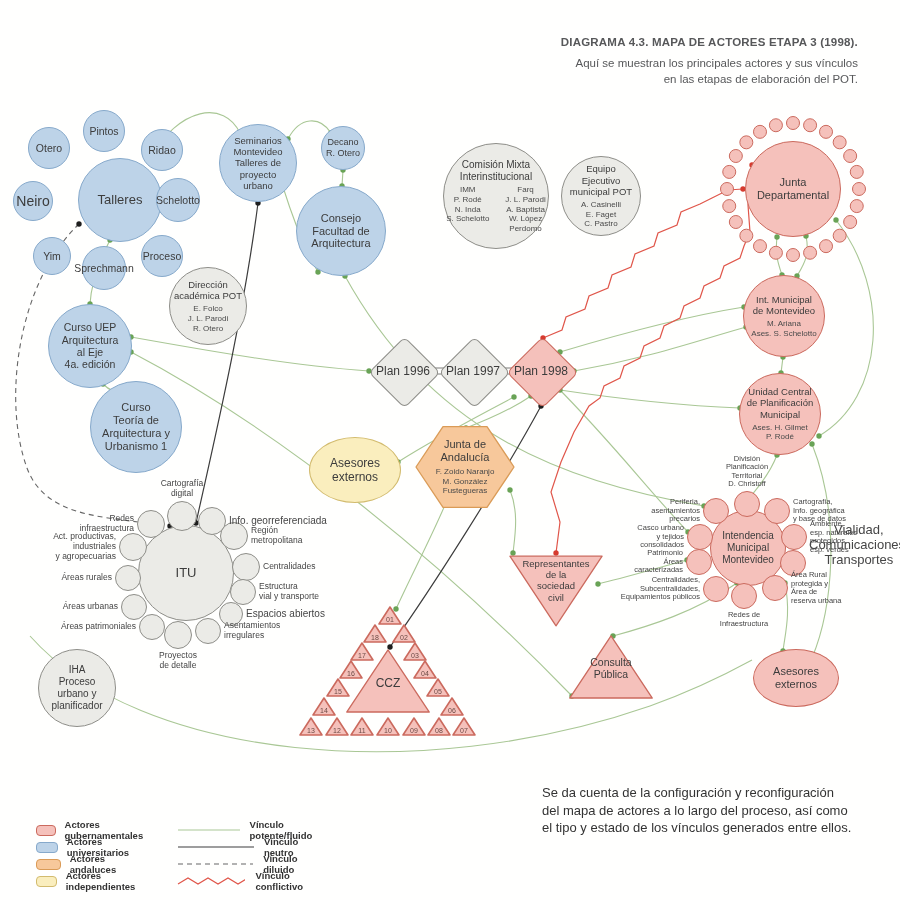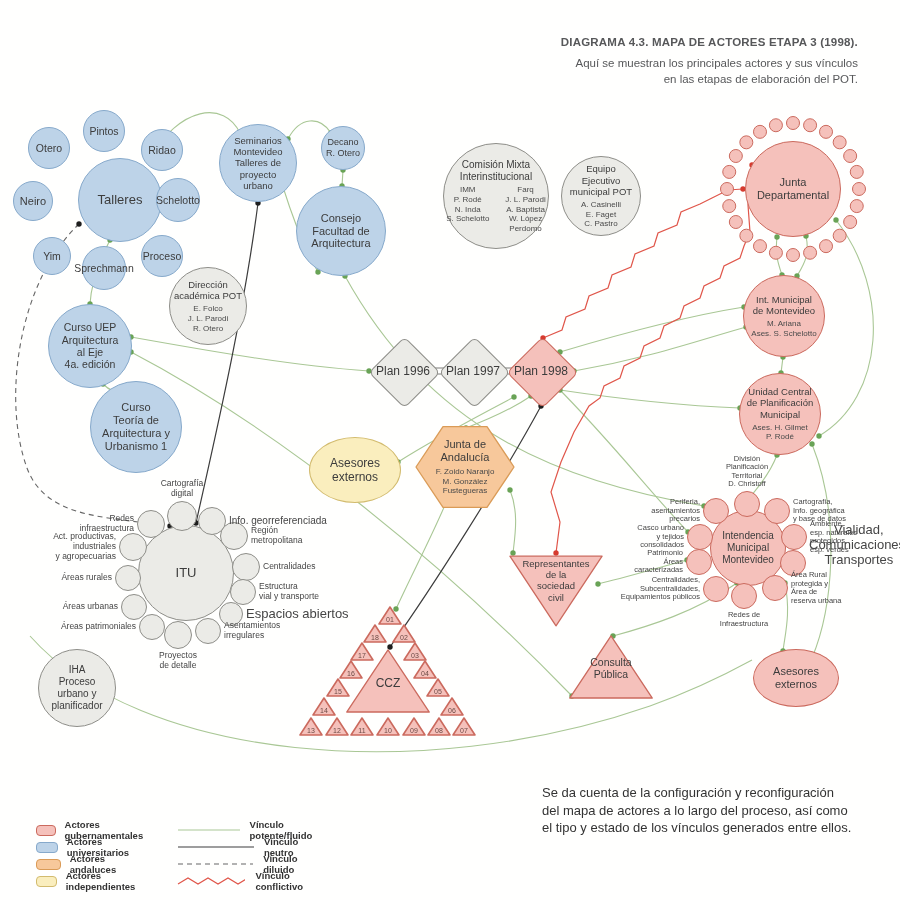--- a/index.html
+++ b/index.html
@@ -306,21 +306,21 @@
     </div>
     <div class="node" style="left: 141px; top: 129px; width: 42px; height: 42px;">
       <div class="fillbox" style="background: rgb(189, 211, 232); border: 1px solid rgb(134, 169, 203);"></div>
       <div class="lblwrap">
         <div class="lbl" style="font-size: 10.5px;">Ridao</div>
       </div>
     </div>
     <div class="node" style="left: 13px; top: 181px; width: 40px; height: 40px;">
       <div class="fillbox" style="background: rgb(189, 211, 232); border: 1px solid rgb(134, 169, 203);"></div>
       <div class="lblwrap">
-        <div class="lbl" style="font-size: 11px;">Neiro</div>
+        <div class="lbl" style="font-size: 14px;">Neiro</div>
       </div>
     </div>
     <div class="node" style="left: 156px; top: 178px; width: 44px; height: 44px;">
       <div class="fillbox" style="background: rgb(189, 211, 232); border: 1px solid rgb(134, 169, 203);"></div>
       <div class="lblwrap">
         <div class="lbl" style="font-size: 10.5px;">Schelotto</div>
       </div>
     </div>
     <div class="node" style="left: 33px; top: 237px; width: 38px; height: 38px;">
       <div class="fillbox" style="background: rgb(189, 211, 232); border: 1px solid rgb(134, 169, 203);"></div>
@@ -561,21 +561,21 @@
     <div class="sat" style="left: 232px; top: 553px; width: 28px; height: 28px; background: rgb(235, 235, 231); border: 1px solid rgb(142, 142, 137);"></div>
     <div class="sat-lbl right" style="font-size: 8.5px; left: 263px; top: 567px; transform: translateY(-50%);">Centralidades</div>
     <div class="sat" style="left: 115px; top: 565px; width: 26px; height: 26px; background: rgb(235, 235, 231); border: 1px solid rgb(142, 142, 137);"></div>
     <div class="sat-lbl left" style="font-size: 8.5px; right: 788px; top: 578px; transform: translateY(-50%);">Áreas rurales</div>
     <div class="sat" style="left: 230px; top: 579px; width: 26px; height: 26px; background: rgb(235, 235, 231); border: 1px solid rgb(142, 142, 137);"></div>
     <div class="sat-lbl right" style="font-size: 8.5px; left: 259px; top: 592px; transform: translateY(-50%);">Estructura
 vial y transporte</div>
     <div class="sat" style="left: 121px; top: 594px; width: 26px; height: 26px; background: rgb(235, 235, 231); border: 1px solid rgb(142, 142, 137);"></div>
     <div class="sat-lbl left" style="font-size: 8.5px; right: 782px; top: 607px; transform: translateY(-50%);">Áreas urbanas</div>
     <div class="sat" style="left: 219px; top: 602px; width: 24px; height: 24px; background: rgb(235, 235, 231); border: 1px solid rgb(142, 142, 137);"></div>
-    <div class="sat-lbl right" style="font-size: 13px; left: 246px; top: 614px; transform: translateY(-50%); text-align: center;">Espacios abiertos</div>
+    <div class="sat-lbl right" style="font-size: 10px; left: 246px; top: 614px; transform: translateY(-50%); text-align: center;">Espacios abiertos</div>
     <div class="sat" style="left: 139px; top: 614px; width: 26px; height: 26px; background: rgb(235, 235, 231); border: 1px solid rgb(142, 142, 137);"></div>
     <div class="sat-lbl left" style="font-size: 8.5px; right: 764px; top: 627px; transform: translateY(-50%);">Áreas patrimoniales</div>
     <div class="sat" style="left: 195px; top: 618px; width: 26px; height: 26px; background: rgb(235, 235, 231); border: 1px solid rgb(142, 142, 137);"></div>
     <div class="sat-lbl right" style="font-size: 8.5px; left: 224px; top: 631px; transform: translateY(-50%);">Asentamientos
 irregulares</div>
     <div class="sat" style="left: 164px; top: 621px; width: 28px; height: 28px; background: rgb(235, 235, 231); border: 1px solid rgb(142, 142, 137);"></div>
     <div class="sat-lbl bottom" style="font-size: 8.5px; left: 178px; top: 651px; transform: translateX(-50%);">Proyectos
 de detalle</div>
     <div class="sat" style="left: 734px; top: 491px; width: 26px; height: 26px; background: rgb(245, 193, 187); border: 1px solid rgb(203, 106, 94);"></div>
     <div class="sat-lbl top" style="font-size: 7.5px; left: 747px; bottom: 411px; transform: translateX(-50%);">División

